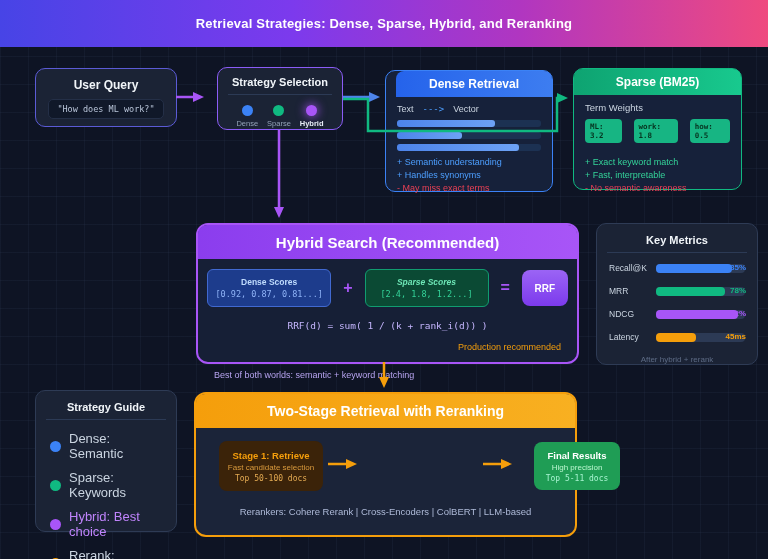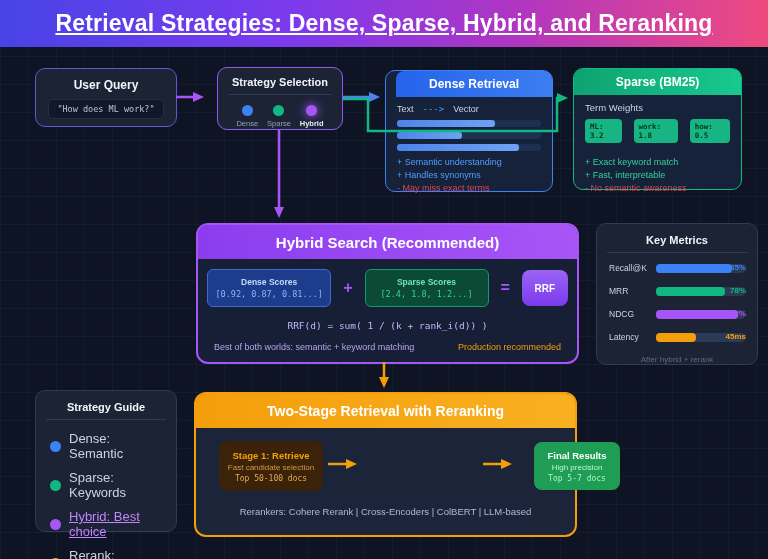--- a/index.html
+++ b/index.html
@@ -13,21 +13,21 @@
     font-family:"Liberation Sans",sans-serif;
     color:#cbd5e1;
   }
   .abs{position:absolute;}
   
   .header-band{
     left:0;top:0;width:768px;height:47px;
     background:linear-gradient(90deg,#4744e6 0%,#7c3aed 38%,#b136c0 68%,#ef4a7f 100%);
     display:flex;align-items:center;justify-content:center;
   }
-  .header-band h1{margin:18px;font-size:23px;color:#ffffff;letter-spacing:.2px;text-decoration:underline;}
+  .header-band h1{margin:18px;font-size:13px;color:#ffffff;letter-spacing:.2px;}
   
   .card{background:#1b2335;border-radius:10px;}
   .rule{height:1px;background:#2c3a55;margin:6px 10px;}
   .ctitle{font-weight:bold;color:#f1f5f9;text-align:center;}
   .mono{font-family:"DejaVu Sans Mono",monospace;}
   
   .user-query{left:35px;top:68px;width:140px;height:57px;border:1.5px solid #5b5bd6;}
   .user-query .ctitle{font-size:12px;margin-top:9px;}
   .uq-chip{margin:7px 12px 0;background:#101829;border:1px solid #242f47;border-radius:5px;
     font-size:8.5px;color:#b8c4d8;text-align:center;padding:4px 2px;}
@@ -63,30 +63,30 @@
   .hybrid{left:196px;top:223px;width:379px;height:137px;border:2px solid #a855f7;border-radius:12px;background:#161f36;}
   .hy-header{height:34px;border-radius:9px 9px 0 0;background:linear-gradient(90deg,#8b3dee,#a855f7);
     display:flex;align-items:center;justify-content:center;color:#fff;font-weight:bold;font-size:15px;}
   .score-row{display:flex;align-items:center;justify-content:center;gap:12px;margin-top:10px;}
   .score-box{width:122px;height:36px;border-radius:6px;display:flex;flex-direction:column;
     align-items:center;justify-content:center;gap:2px;}
   .score-box.blue{background:#1d3c8c;border:1px solid #4169d1;}
   .score-box.blue .sb-title{color:#bfdbfe;}
   .score-box.blue .sb-vals{color:#8fb3f7;}
   .score-box.green{background:#0b4a34;border:1px solid #119c70;}
-  .score-box.green .sb-title{color:#6ee7b7;}
+  .score-box.green .sb-title{color:#6ee7b7;font-style:italic;}
   .score-box.green .sb-vals{color:#34d399;}
   .sb-title{font-size:8.5px;font-weight:bold;}
   .sb-vals{font-size:8.5px;}
   .op{color:#a855f7;font-size:16px;font-weight:bold;}
   .rrf-btn{width:46px;height:36px;border-radius:8px;background:linear-gradient(180deg,#9b64f5,#7c3aed);
     color:#fff;font-weight:bold;font-size:10px;display:flex;align-items:center;justify-content:center;}
   .formula{text-align:center;font-size:9.5px;color:#c4b5fd;margin-top:13px;}
   .hy-footer{display:flex;justify-content:space-between;padding:0 16px;margin-top:11px;font-size:9px;}
-  .hy-note{color:#b7a4f0;}
+  .hy-note{color:#b7a4f0;margin-top:28px;}
   .hy-badge{color:#f59e0b;}
   
   .metrics{left:596px;top:223px;width:160px;height:140px;border:1px solid #2e3b55;}
   .metrics .ctitle{font-size:11px;margin-top:10px;}
   .metric-rows{padding:4px 12px 0;}
   .metric-row{display:flex;align-items:center;gap:7px;margin-bottom:13px;}
   .metric-label{font-size:8.5px;color:#cbd5e1;width:40px;flex:none;}
   .metric-track{position:relative;flex:1;height:9px;border-radius:4px;background:#2c3a55;}
   .metric-fill{position:absolute;left:0;top:0;height:100%;border-radius:4px;}
   .metric-value{position:absolute;right:-1px;top:-1px;font-size:8px;font-weight:bold;}
@@ -257,41 +257,41 @@
       <div class="guide-row">
         <span class="gdot" style="background: rgb(59, 130, 246);"></span>
         <span class="glabel">Dense: Semantic</span>
       </div>
       <div class="guide-row">
         <span class="gdot" style="background: rgb(16, 185, 129);"></span>
         <span class="glabel">Sparse: Keywords</span>
       </div>
       <div class="guide-row">
         <span class="gdot" style="background: rgb(168, 85, 247);"></span>
-        <span class="glabel" style="color: rgb(192, 132, 252); text-decoration: underline;">Hybrid: Best choice</span>
+        <span class="glabel" style="color: rgb(192, 132, 252);">Hybrid: Best choice</span>
       </div>
       <div class="guide-row">
         <span class="gdot" style="background: rgb(245, 158, 11);"></span>
         <span class="glabel">Rerank: Precision</span>
       </div>
     </div>
   <div class="guide-footer">Start hybrid, add rerank</div>
 </div>
 
 <div class="abs twostage">
   <div class="ts-header">Two-Stage Retrieval with Reranking</div>
   <div class="stage s1">
     <div class="st-title">Stage 1: Retrieve</div>
     <div class="st-l1">Fast candidate selection</div>
     <div class="st-l2 mono">Top 50-100 docs</div>
   </div>
   <div class="stage s3">
     <div class="st-title">Final Results</div>
     <div class="st-l1">High precision</div>
-    <div class="st-l2 mono">Top 5-7 docs</div>
+    <div class="st-l2 mono">Top 5-11 docs</div>
   </div>
   <div class="ts-footer">Rerankers: Cohere Rerank | Cross-Encoders | ColBERT | LLM-based</div>
 </div>
 
 <svg class="abs overlay" viewBox="0 0 768 559" xmlns="http://www.w3.org/2000/svg">
   <defs>
     <marker id="m-purple" markerUnits="userSpaceOnUse" markerWidth="13" markerHeight="12" refX="2" refY="5" orient="auto">
       <path d="M0,0 L11,5 L0,10 z" fill="#a855f7"></path>
     </marker>
     <marker id="m-blue" markerUnits="userSpaceOnUse" markerWidth="13" markerHeight="12" refX="2" refY="5" orient="auto">

